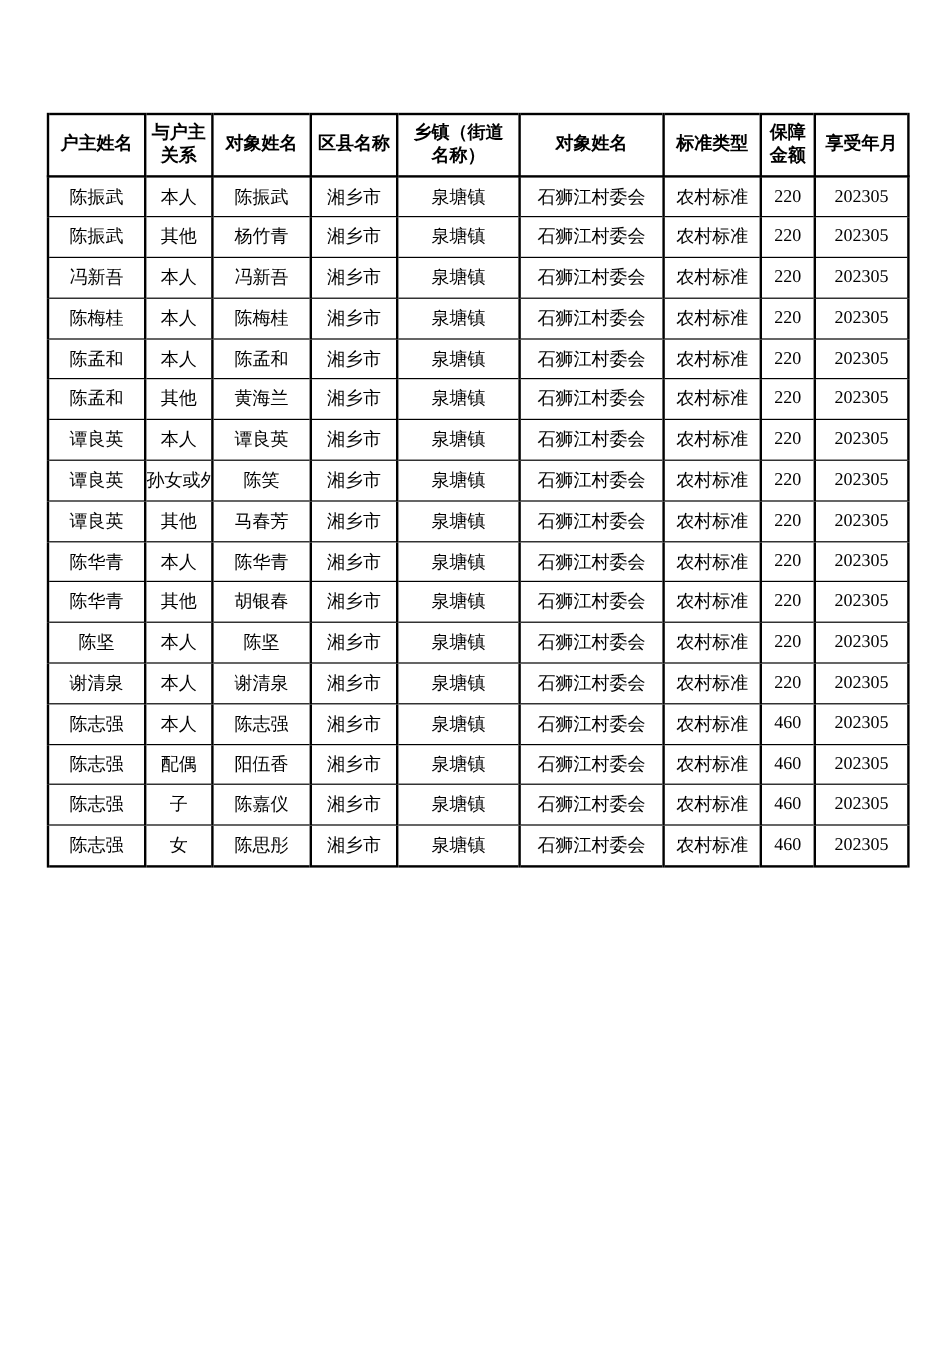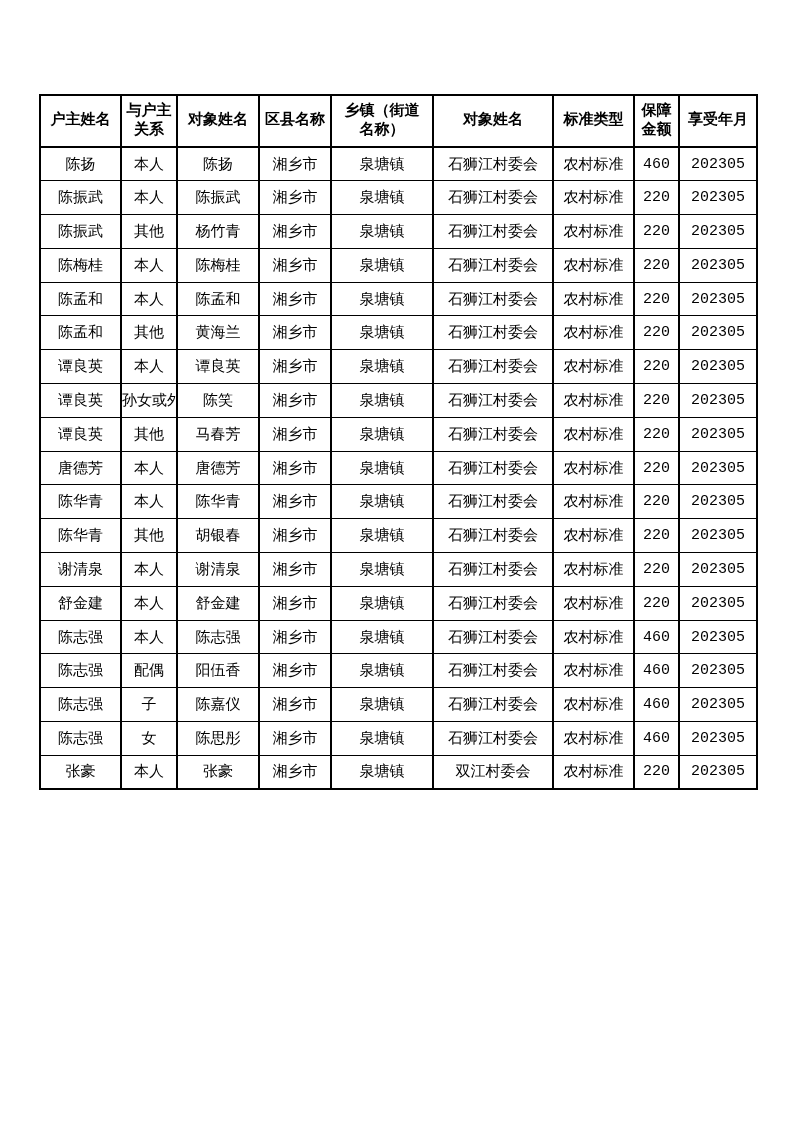--- a/index.html
+++ b/index.html
@@ -1,21 +1,21 @@
 <!DOCTYPE html>
 <html><head>
 <meta charset="utf-8">
 <style>
   html,body { margin:0; padding:0; background:#ffffff; }
   .page {
     position:relative;
     width:793px; height:1122px;
     background:#ffffff;
     color:#000;
-    font-family:Liberation Mono, monospace;
+    font-family:Liberation Serif, serif;
     overflow:hidden;
   }
   table.benefits {
     position:absolute;
     left:39px; top:94px;
     width:717px;
     border-collapse:collapse;
     table-layout:fixed;
     border:2px solid #000;
   }
@@ -68,45 +68,45 @@
 名称）</th>
           <th>对象姓名</th>
           <th>标准类型</th>
           <th>保障
 金额</th>
           <th>享受年月</th>
         </tr>
     </thead>
     <tbody id="table-body">
         <tr>
-          <td>陈扬</td>
-          <td>本人</td>
-          <td>陈扬</td>
-          <td>湘乡市</td>
-          <td>泉塘镇</td>
-          <td>石狮江村委会</td>
-          <td>农村标准</td>
-          <td>460</td>
-          <td>202305</td>
-        </tr>
-        <tr>
           <td>陈振武</td>
           <td>本人</td>
           <td>陈振武</td>
           <td>湘乡市</td>
           <td>泉塘镇</td>
           <td>石狮江村委会</td>
           <td>农村标准</td>
           <td>220</td>
           <td>202305</td>
         </tr>
         <tr>
           <td>陈振武</td>
           <td>其他</td>
           <td>杨竹青</td>
+          <td>湘乡市</td>
+          <td>泉塘镇</td>
+          <td>石狮江村委会</td>
+          <td>农村标准</td>
+          <td>220</td>
+          <td>202305</td>
+        </tr>
+        <tr>
+          <td>冯新吾</td>
+          <td>本人</td>
+          <td>冯新吾</td>
           <td>湘乡市</td>
           <td>泉塘镇</td>
           <td>石狮江村委会</td>
           <td>农村标准</td>
           <td>220</td>
           <td>202305</td>
         </tr>
         <tr>
           <td>陈梅桂</td>
           <td>本人</td>
@@ -167,31 +167,20 @@
           <td>其他</td>
           <td>马春芳</td>
           <td>湘乡市</td>
           <td>泉塘镇</td>
           <td>石狮江村委会</td>
           <td>农村标准</td>
           <td>220</td>
           <td>202305</td>
         </tr>
         <tr>
-          <td>唐德芳</td>
-          <td>本人</td>
-          <td>唐德芳</td>
-          <td>湘乡市</td>
-          <td>泉塘镇</td>
-          <td>石狮江村委会</td>
-          <td>农村标准</td>
-          <td>220</td>
-          <td>202305</td>
-        </tr>
-        <tr>
           <td>陈华青</td>
           <td>本人</td>
           <td>陈华青</td>
           <td>湘乡市</td>
           <td>泉塘镇</td>
           <td>石狮江村委会</td>
           <td>农村标准</td>
           <td>220</td>
           <td>202305</td>
         </tr>
@@ -200,34 +189,34 @@
           <td>其他</td>
           <td>胡银春</td>
           <td>湘乡市</td>
           <td>泉塘镇</td>
           <td>石狮江村委会</td>
           <td>农村标准</td>
           <td>220</td>
           <td>202305</td>
         </tr>
         <tr>
+          <td>陈坚</td>
+          <td>本人</td>
+          <td>陈坚</td>
+          <td>湘乡市</td>
+          <td>泉塘镇</td>
+          <td>石狮江村委会</td>
+          <td>农村标准</td>
+          <td>220</td>
+          <td>202305</td>
+        </tr>
+        <tr>
           <td>谢清泉</td>
           <td>本人</td>
           <td>谢清泉</td>
-          <td>湘乡市</td>
-          <td>泉塘镇</td>
-          <td>石狮江村委会</td>
-          <td>农村标准</td>
-          <td>220</td>
-          <td>202305</td>
-        </tr>
-        <tr>
-          <td>舒金建</td>
-          <td>本人</td>
-          <td>舒金建</td>
           <td>湘乡市</td>
           <td>泉塘镇</td>
           <td>石狮江村委会</td>
           <td>农村标准</td>
           <td>220</td>
           <td>202305</td>
         </tr>
         <tr>
           <td>陈志强</td>
           <td>本人</td>
@@ -263,28 +252,17 @@
         </tr>
         <tr>
           <td>陈志强</td>
           <td>女</td>
           <td>陈思彤</td>
           <td>湘乡市</td>
           <td>泉塘镇</td>
           <td>石狮江村委会</td>
           <td>农村标准</td>
           <td>460</td>
-          <td>202305</td>
-        </tr>
-        <tr>
-          <td>张豪</td>
-          <td>本人</td>
-          <td>张豪</td>
-          <td>湘乡市</td>
-          <td>泉塘镇</td>
-          <td>双江村委会</td>
-          <td>农村标准</td>
-          <td>220</td>
           <td>202305</td>
         </tr>
       </tbody>
   </table>
 </div>
 
 </body></html>

